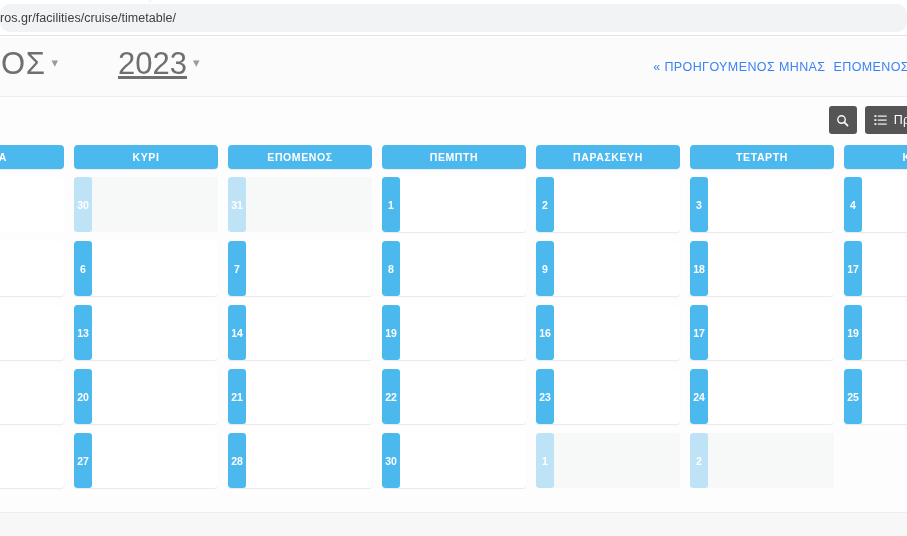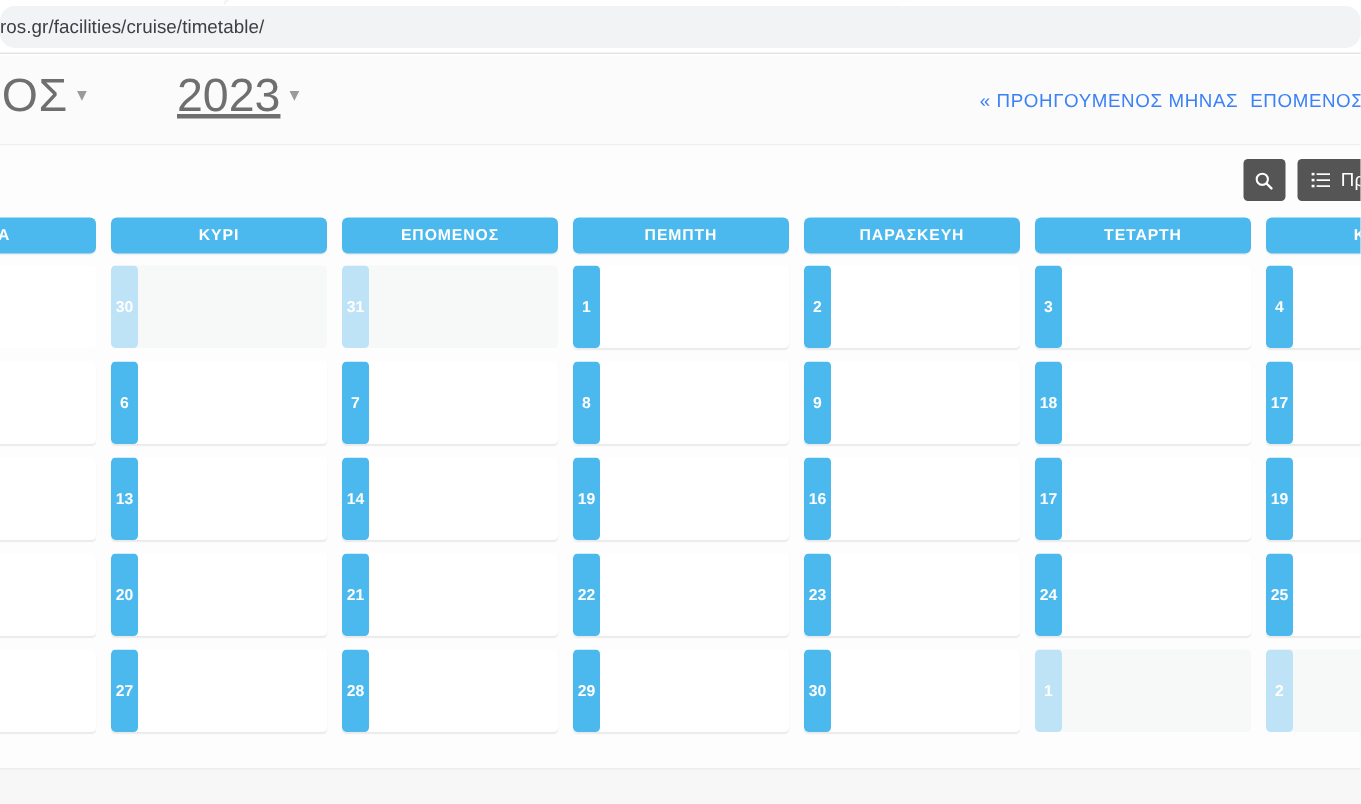--- a/index.html
+++ b/index.html
@@ -380,24 +380,20 @@
           </div>
           <div class="day-cell">
             <div class="day-tab">27</div>
             <div class="day-body"></div>
           </div>
           <div class="day-cell">
             <div class="day-tab">28</div>
             <div class="day-body"></div>
           </div>
           <div class="day-cell">
-            <div class="day-tab">29</div>
-            <div class="day-body"></div>
-          </div>
-          <div class="day-cell">
             <div class="day-tab">30</div>
             <div class="day-body"></div>
           </div>
           <div class="day-cell other-month">
             <div class="day-tab">1</div>
             <div class="day-body"></div>
           </div>
           <div class="day-cell other-month">
             <div class="day-tab">2</div>
             <div class="day-body"></div>

